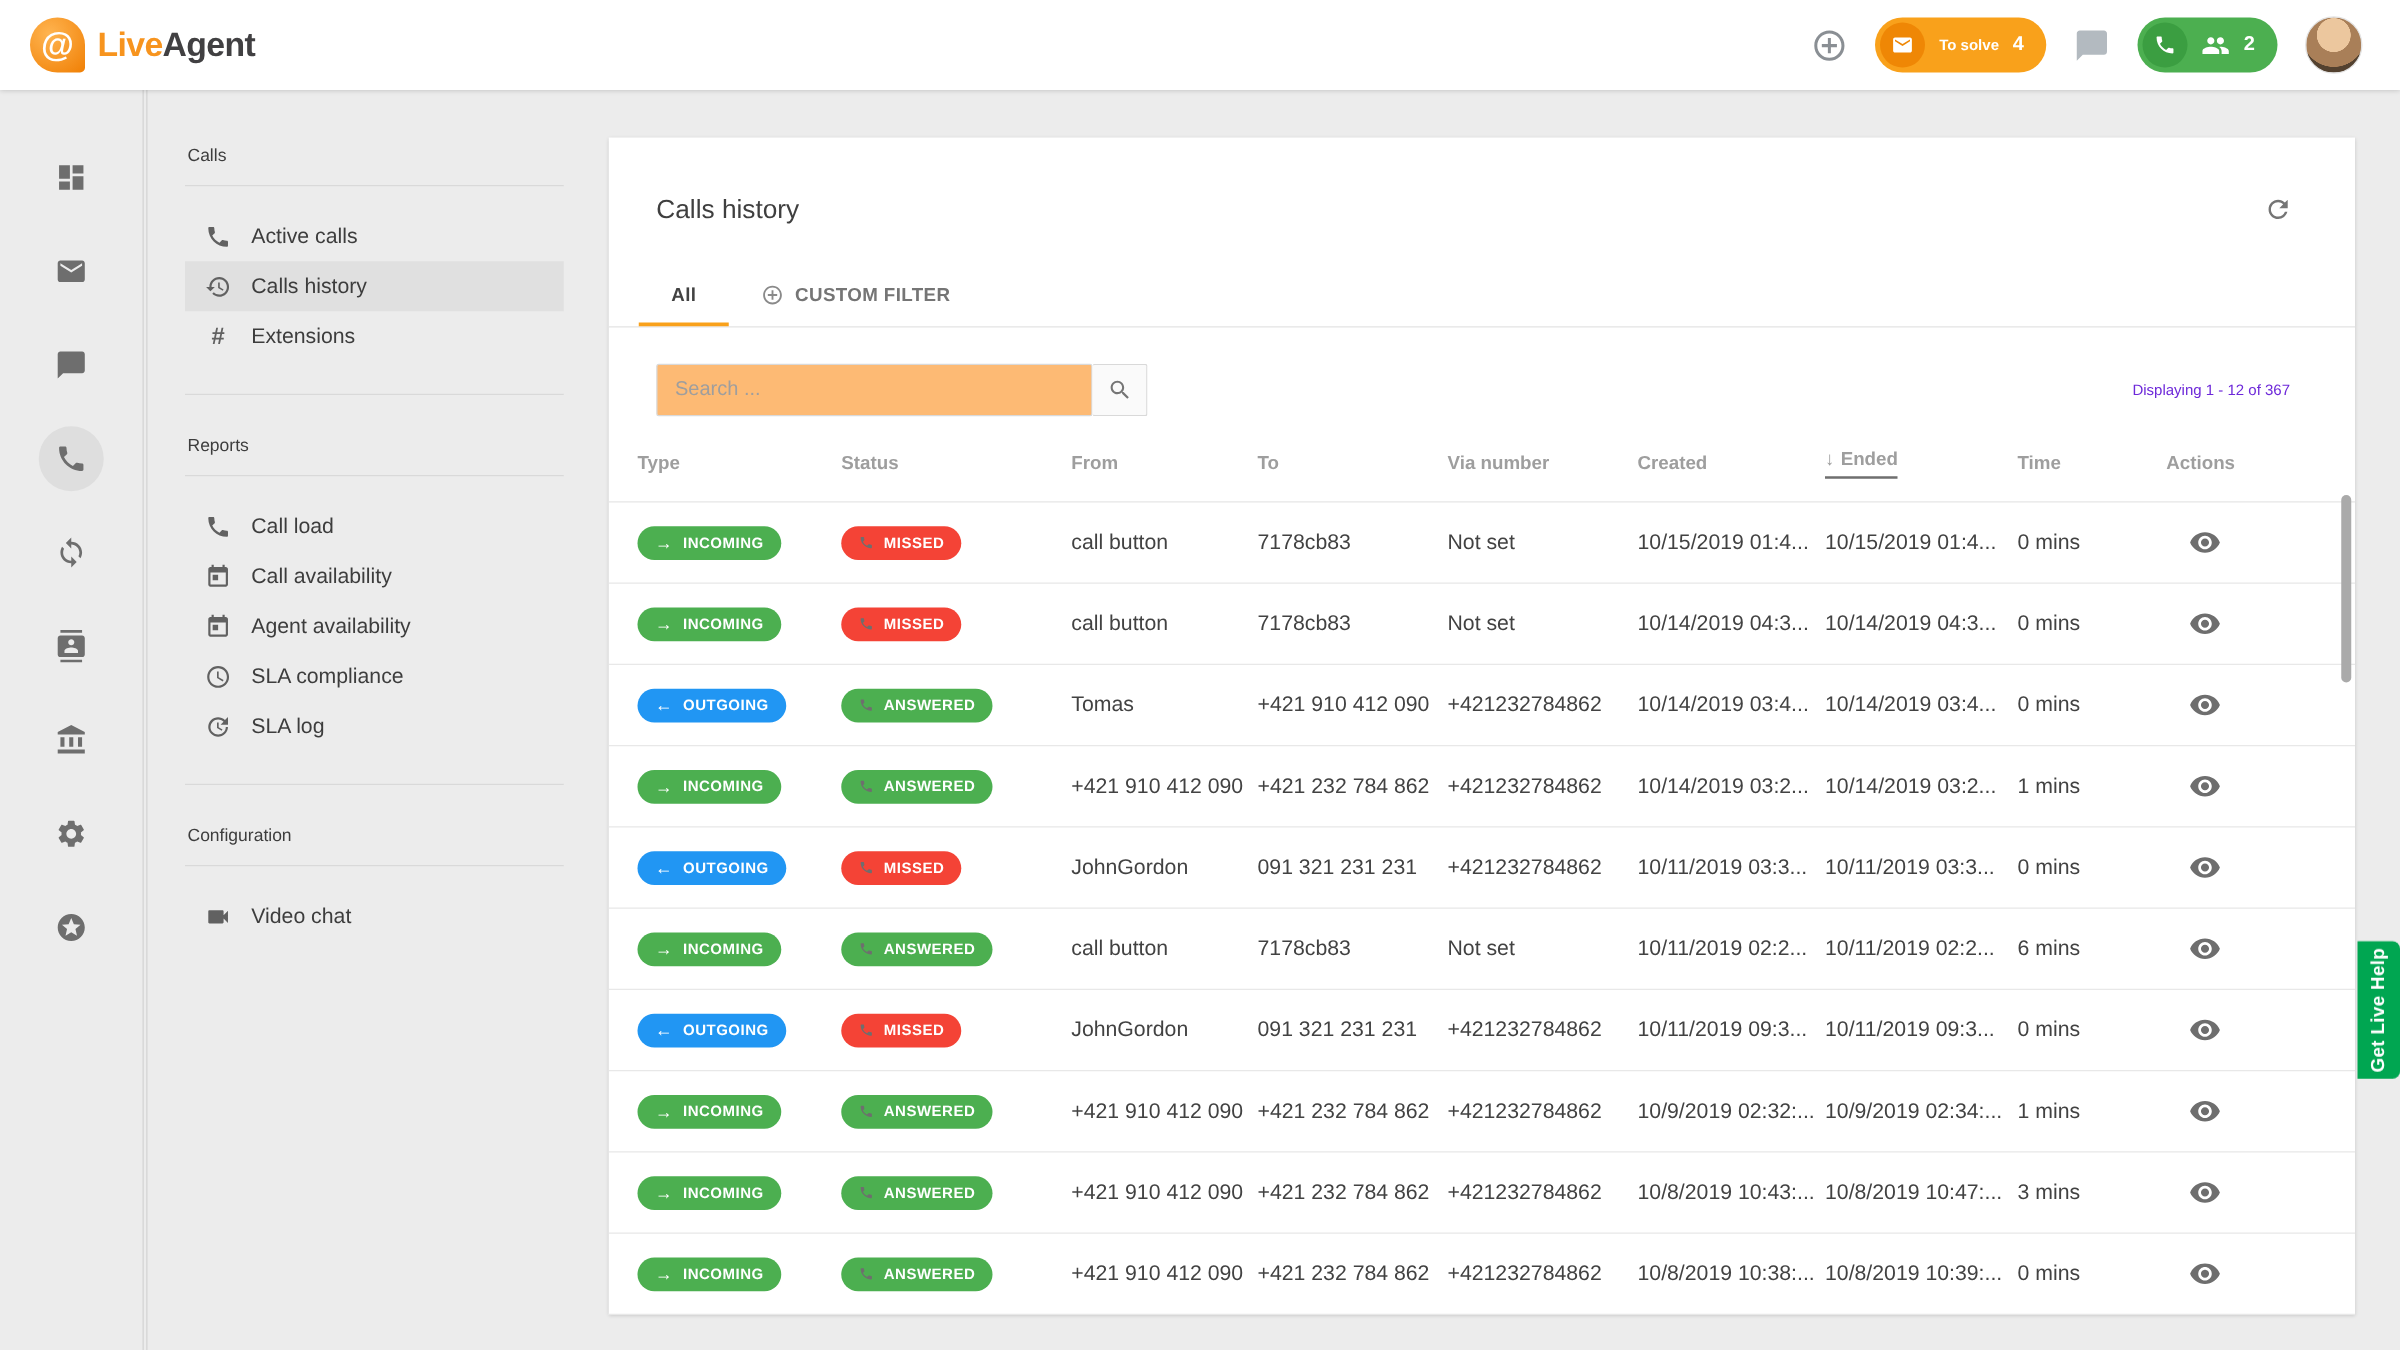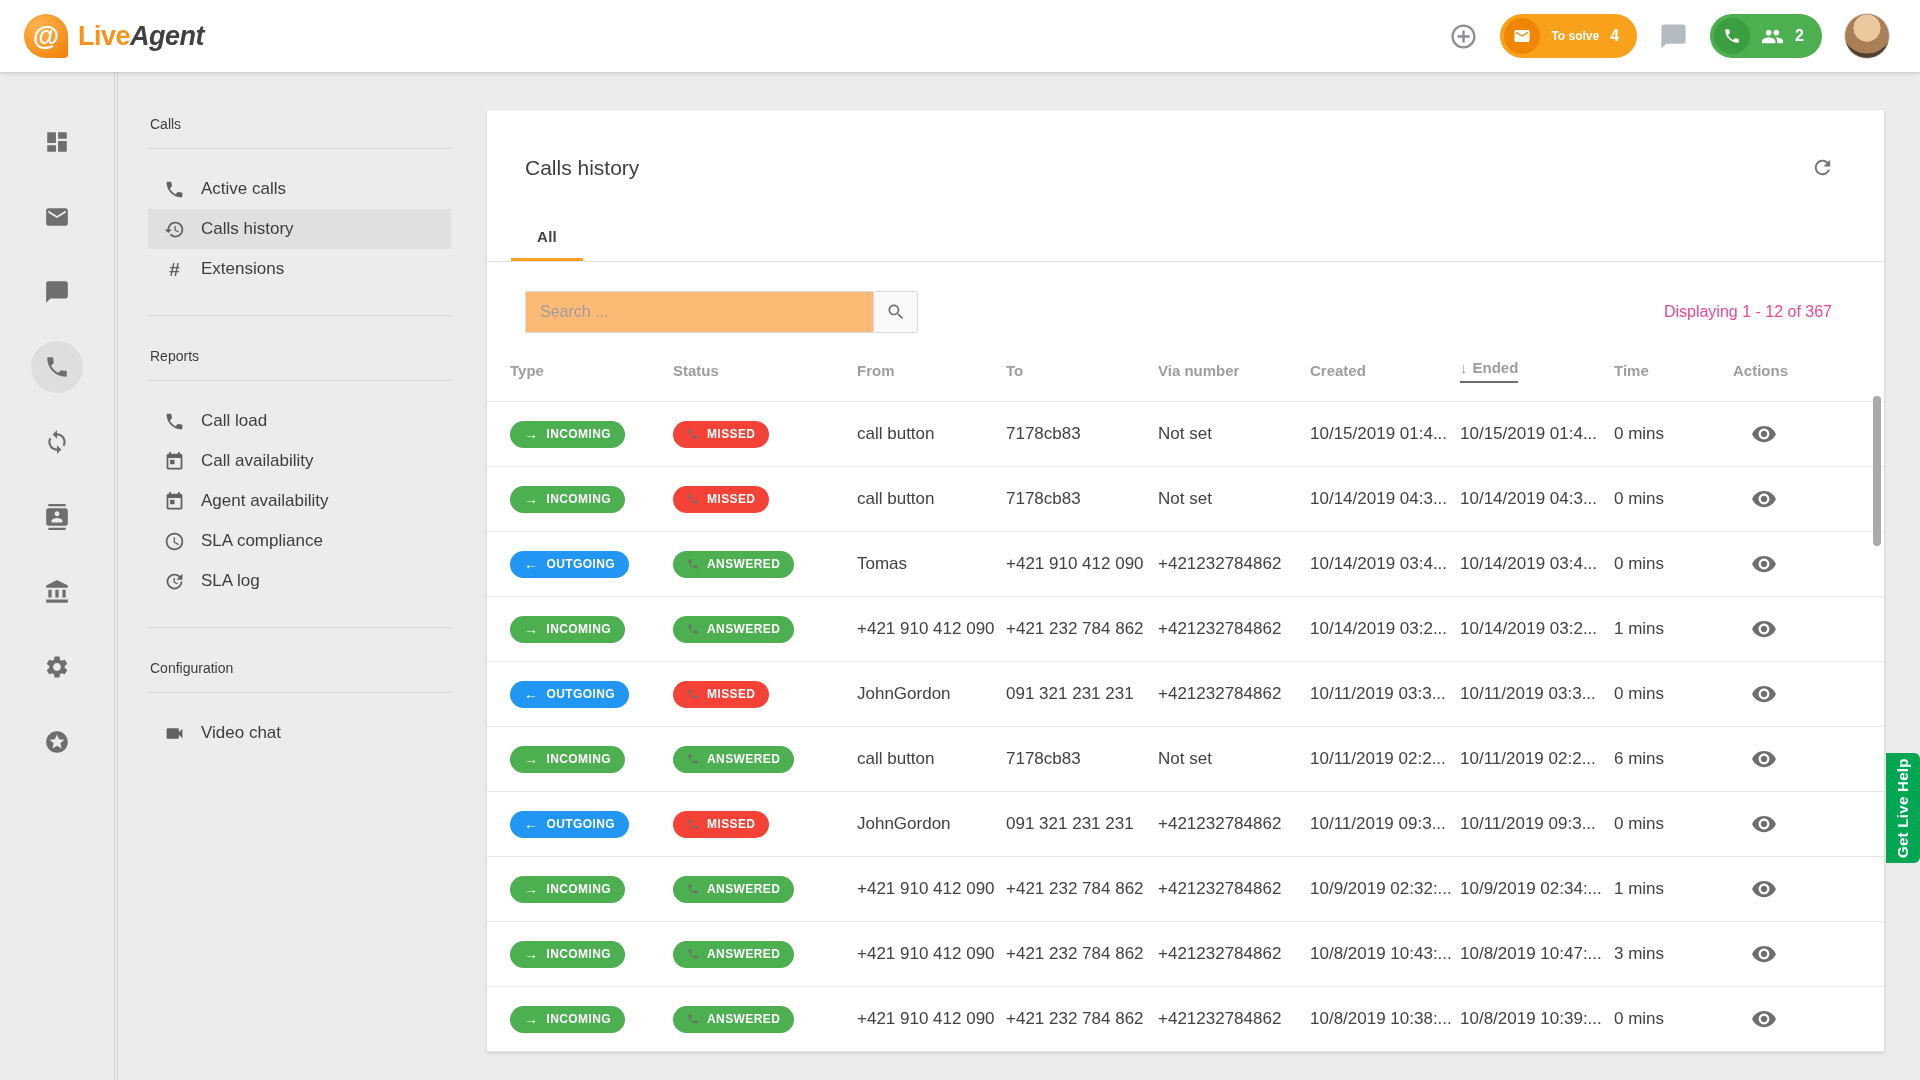--- a/index.html
+++ b/index.html
@@ -22,21 +22,21 @@
   }
   .brand { display: flex; align-items: center; gap: 10px; cursor: pointer; }
   .logo-mark {
     width: 44px; height: 44px; border-radius: 50% 50% 4px 50%;
     background: radial-gradient(circle at 35% 30%, #ffb450, #f07f04);
     color: #fff; font-size: 27px; font-weight: bold;
     display: flex; align-items: center; justify-content: center;
   }
   .brand-text { font-size: 27px; font-weight: bold; letter-spacing: -0.5px; }
   .brand-live { color: #f7941e; }
-  .brand-agent { color: #414042; font-style: italic; }
+  .brand-agent { color: #414042; }
   .top-right { margin-left: auto; display: flex; align-items: center; gap: 22px; }
   .top-icon-btn { cursor: pointer; display: flex; align-items: center; }
   .top-icon-btn .ic { width: 29px; height: 29px; fill: #8a8f94; }
   .chat-muted .ic { fill: #b3bac0; }
   .pill {
     height: 44px; border-radius: 22px; display: flex; align-items: center;
     padding: 4px 18px 4px 4px; gap: 11px; color: #fff; cursor: pointer;
   }
   .pill-orange { background: #f9a11b; }
   .pill-green  { background: #4caf50; }
@@ -116,21 +116,21 @@
     padding: 0 14px; font-size: 16px; color: #424242; outline: none;
     font-family: "Liberation Sans", sans-serif; background: #fdba74;
   }
   .search-input::placeholder { color: #9e9e9e; }
   .search-btn {
     width: 44px; height: 42px; border: 1px solid #d9d9d9; border-left: none;
     background: #fafafa; cursor: pointer; display: flex;
     align-items: center; justify-content: center; border-radius: 2px;
   }
   .search-btn .ic { width: 20px; height: 20px; fill: #757575; }
-  .displaying { margin-left: auto; font-size: 16px; color: #ec4899; }
+  .displaying { margin-left: auto; font-size: 12px; color: #6d28d9; }
 
   .thead, .tr {
     display: grid;
     grid-template-columns: 163px 184px 149px 152px 152px 150px 154px 119px 1fr;
     padding-left: 23px; align-items: center;
   }
   .thead { height: 62px; border-bottom: 1px solid #e6e6e6; }
   .th { font-size: 15px; color: #9e9e9e; cursor: pointer; font-weight: bold; }
   .sorted { display: inline-flex; align-items: center; gap: 5px; padding-bottom: 5px;
             border-bottom: 2px solid #6f6f6f; width: fit-content; }
@@ -325,20 +325,26 @@
     <div class="card-head">
       <h1 class="card-title">Calls history</h1>
       <span class="refresh-btn"><svg class="ic " viewBox="0 0 24 24">
             <path d="M17.65 6.35C16.2 4.9 14.21 4 12 4c-4.42 0-7.99 3.58-7.99 8s3.57 8 7.99 8c3.73 0 6.84-2.55 7.73-6h-2.08c-.82 2.33-3.04 4-5.65 4-3.31 0-6-2.69-6-6s2.69-6 6-6c1.66 0 3.14.69 4.22 1.78L13 11h7V4l-2.35 2.35z"></path>
           </svg></span>
     </div>
     <div class="tabs">
       <div class="tab active">
           <span>All</span>
         </div>
+      <div class="tab">
+        <span class="tab-ic"><svg class="ic " viewBox="0 0 24 24">
+              <path d="M13 7h-2v4H7v2h4v4h2v-4h4v-2h-4V7zm-1-5C6.48 2 2 6.48 2 12s4.48 10 10 10 10-4.48 10-10S17.52 2 12 2zm0 18c-4.41 0-8-3.59-8-8s3.59-8 8-8 8 3.59 8 8-3.59 8-8 8z"></path>
+            </svg></span>
+        <span>CUSTOM FILTER</span>
+      </div>
     </div>
     <div class="toolbar">
       <input class="search-input" placeholder="Search ..." style="">
       <button class="search-btn">
           <svg class="ic " viewBox="0 0 24 24">
             <path d="M15.5 14h-.79l-.28-.27C15.41 12.59 16 11.11 16 9.5 16 5.91 13.09 3 9.5 3S3 5.91 3 9.5 5.91 16 9.5 16c1.61 0 3.09-.59 4.23-1.57l.27.28v.79l5 5L20.49 19l-5-5zm-6 0C7.01 14 5 11.99 5 9.5S7.01 5 9.5 5 14 7.01 14 9.5 11.99 14 9.5 14z"></path>
           </svg>
         </button>
       <div class="displaying">Displaying 1 - 12 of 367</div>
     </div>

